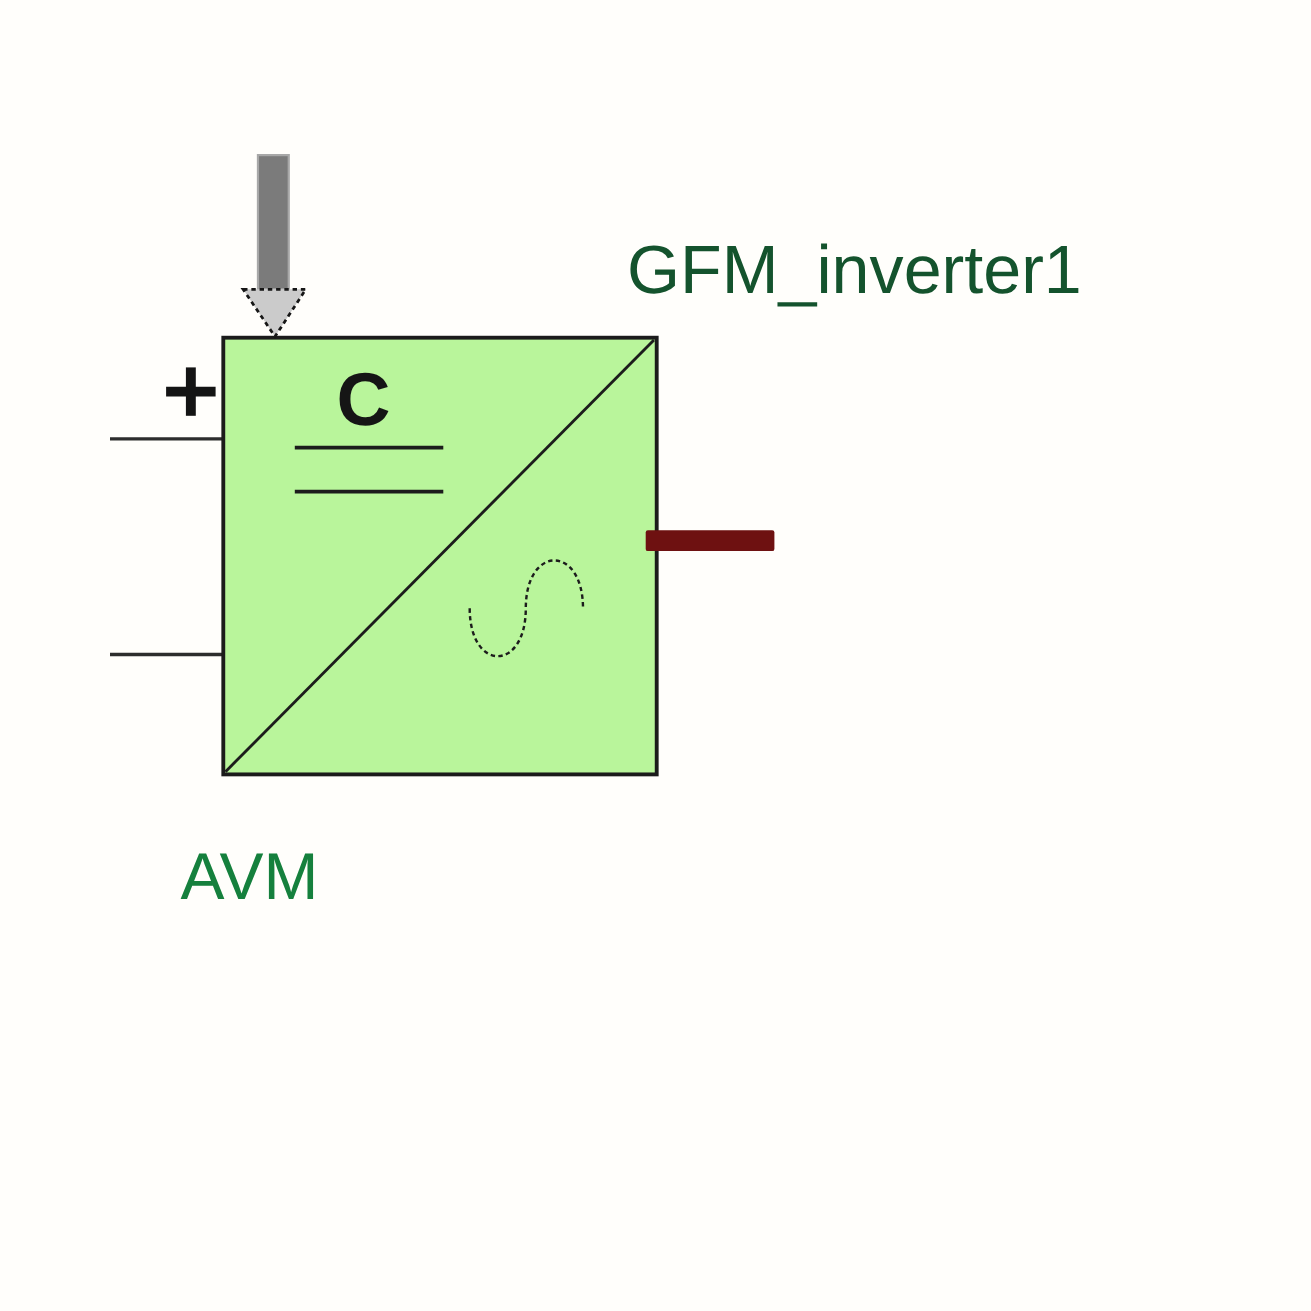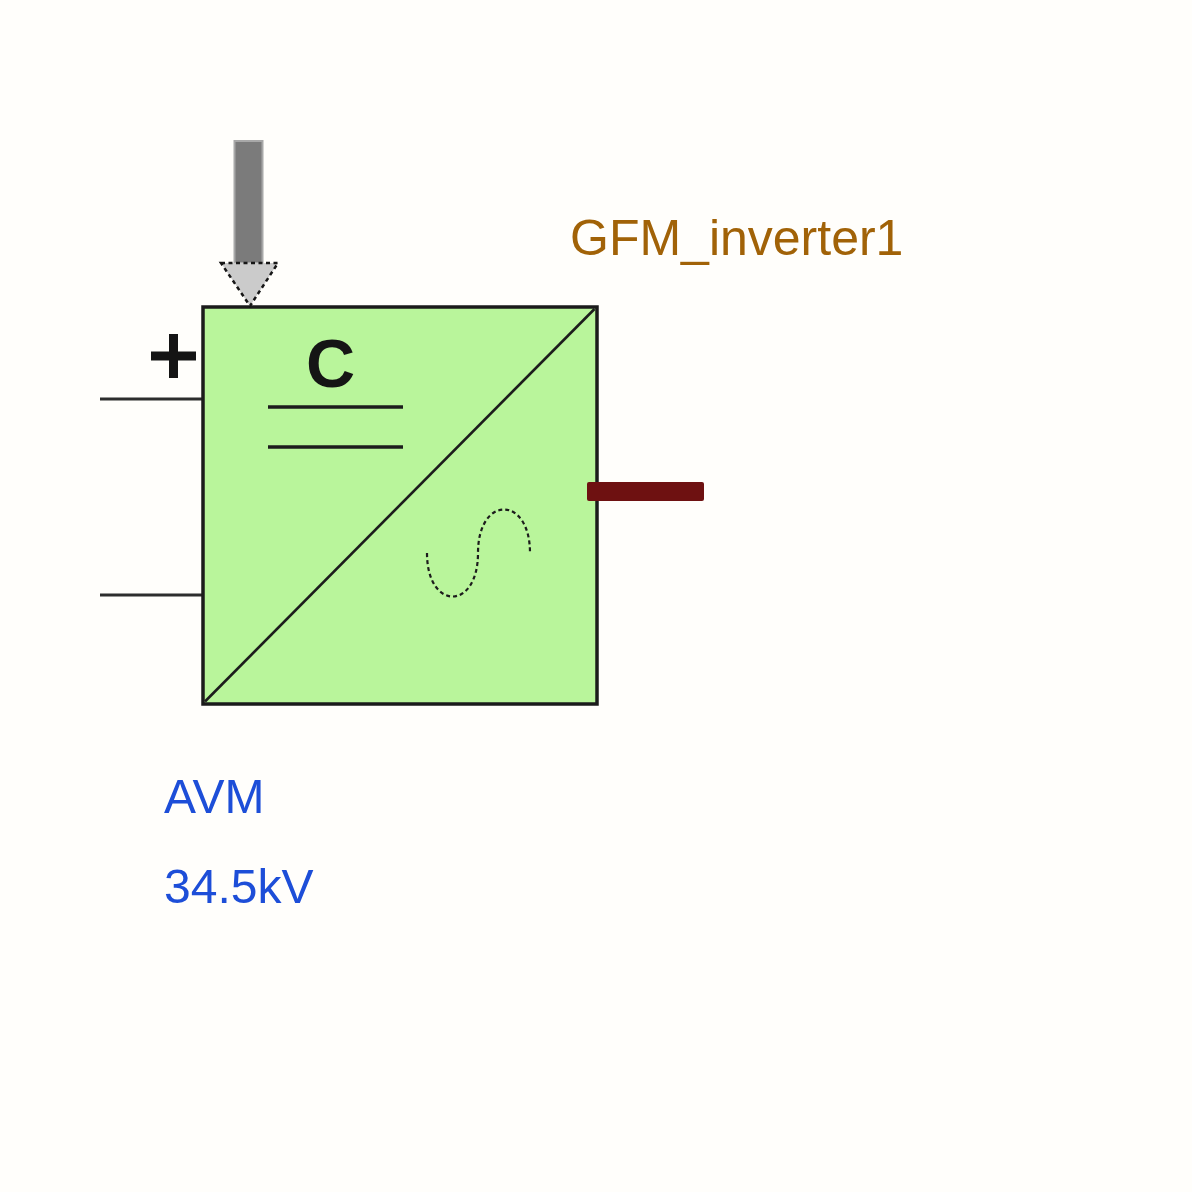--- a/index.html
+++ b/index.html
@@ -13,39 +13,39 @@
     overflow: hidden;
     font-family: "Liberation Sans", sans-serif;
   }
   .schematic-svg {
     position: absolute;
     left: 0; top: 0;
   }
   .name-label {
     position: absolute;
     left: 570px; top: 210px;
-    font-size: 50px;
+    font-size: 62px;
     line-height: 1.15;
-    color: #a16207;
+    color: #14532d;
     white-space: nowrap;
   }
   .c-label {
     position: absolute;
     left: 306px; top: 324px;
     font-size: 68px;
     font-weight: bold;
     line-height: 1.15;
     color: #151515;
   }
   .info-block {
     position: absolute;
     left: 164px; top: 752px;
-    font-size: 48px;
+    font-size: 60px;
     line-height: 90px;
-    color: #1d4ed8;
+    color: #15803d;
     white-space: nowrap;
   }
 </style>
 </head>
 <body>
 
 <div class="canvas">
 
   <svg class="schematic-svg" width="1192" height="1192" viewBox="0 0 1192 1192">
 
@@ -76,16 +76,15 @@
 
     <rect x="587" y="482" width="117" height="19" rx="2" fill="#6E1111"></rect>
   </svg>
 
   <div class="name-label">GFM_inverter1</div>
 
   <div class="c-label">C</div>
 
   <div class="info-block">
     <div>AVM</div>
-    <div>34.5kV</div>
   </div>
 
 </div>
 
 </body></html>

